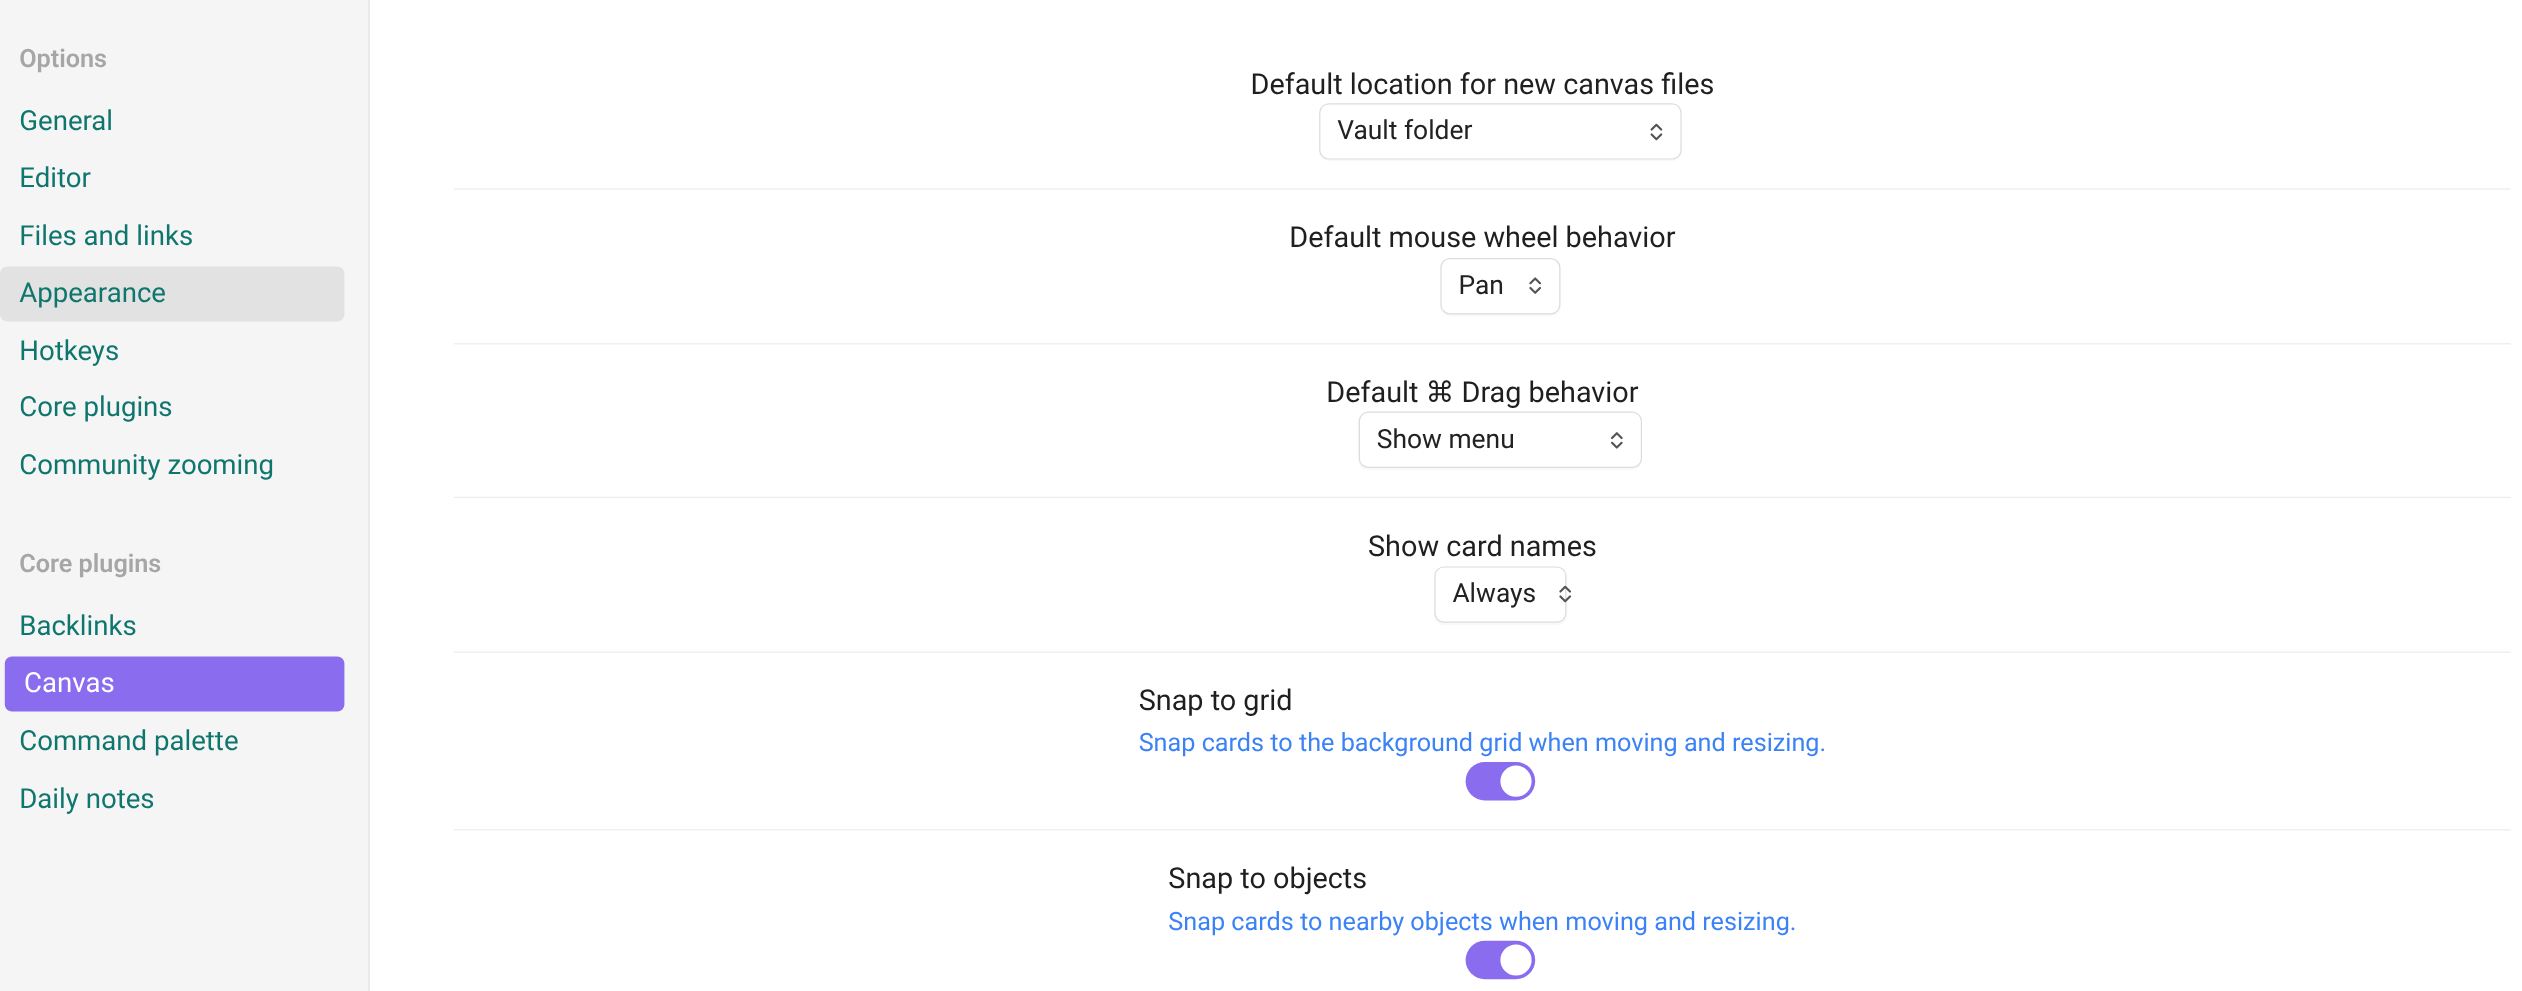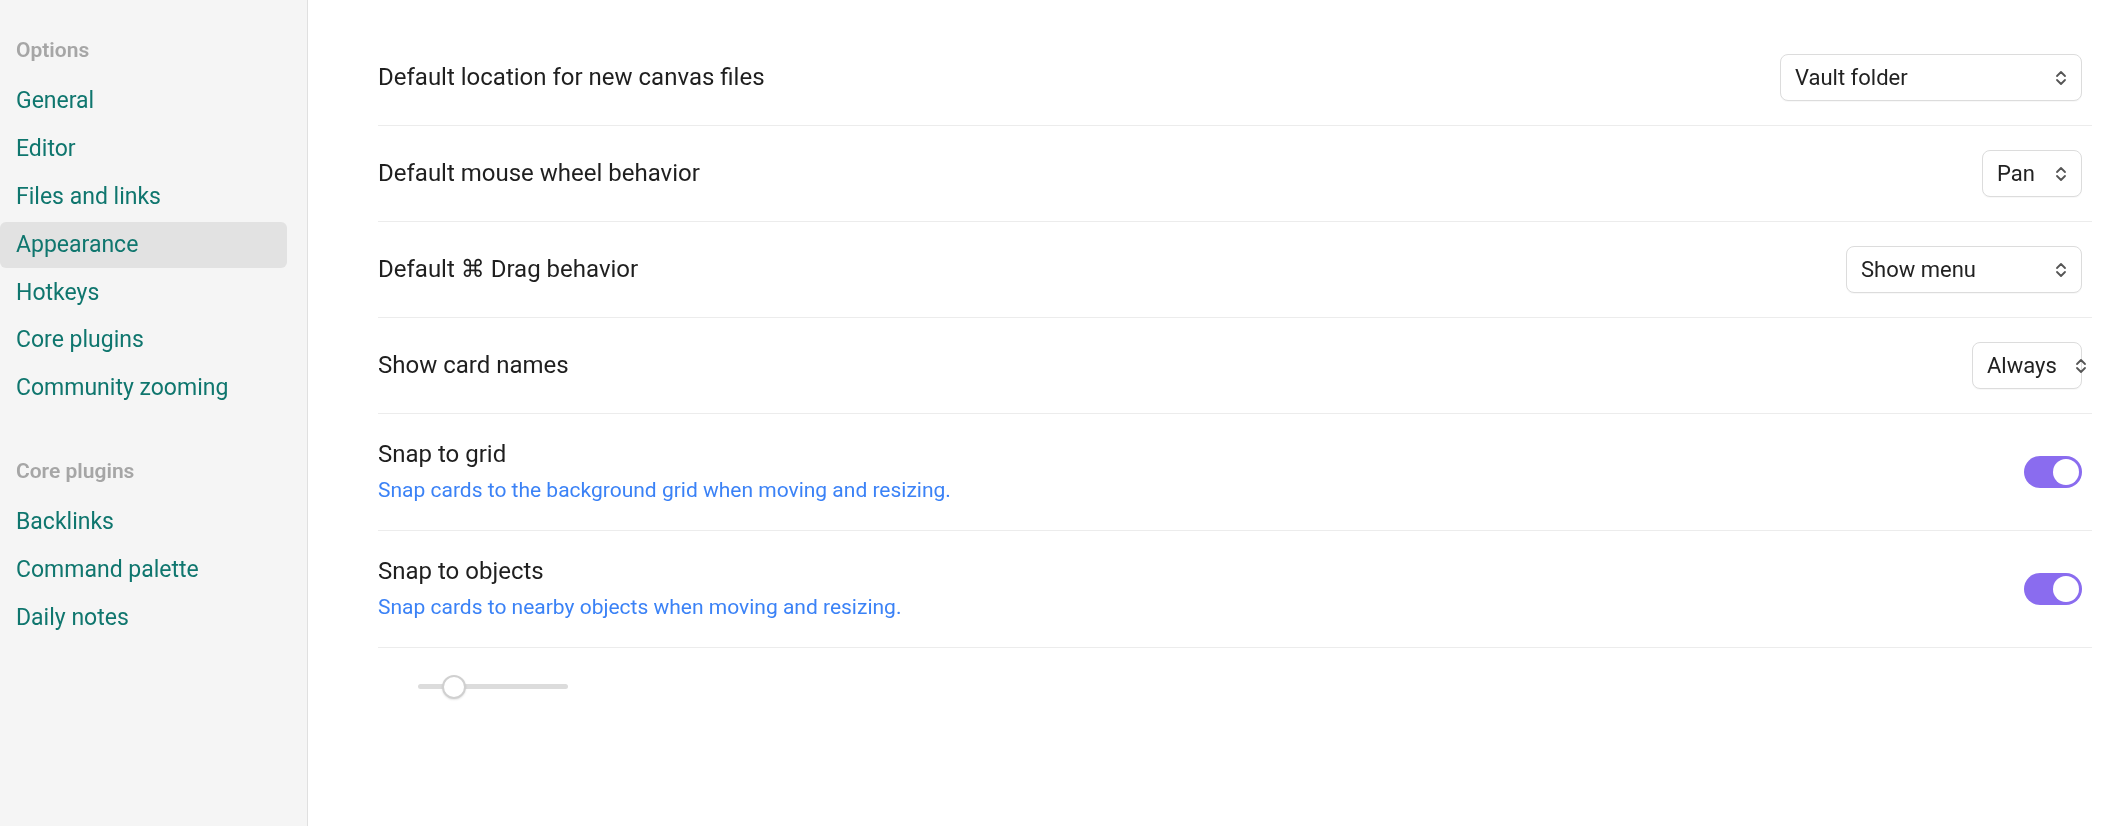--- a/index.html
+++ b/index.html
@@ -61,20 +61,21 @@
       background: #ffffff;
       padding: 30px 10px 0 70px;
       overflow-y: auto;
     }
     .setting-row {
       display: flex;
       align-items: center;
       justify-content: space-between;
       padding: 24px 0;
       border-bottom: 1px solid #ececec;
+      flex-direction: column;
     }
     .setting-row:last-child {
       border-bottom: none;
     }
     .setting-info {
       flex: 1;
       min-width: 0;
     }
     .setting-title {
       font-size: 24px;
@@ -177,20 +178,21 @@
   <div class="sidebar-item hover">Appearance</div>
   <div class="sidebar-item">Hotkeys</div>
   <div class="sidebar-item">Core plugins</div>
   <div class="sidebar-item">Community zooming</div>
 
   <div class="sidebar-gap"></div>
 
   <div class="sidebar-section-header">Core plugins</div>
 
   <div class="sidebar-item">Backlinks</div>
+  <div class="sidebar-item active">Canvas</div>
   <div class="sidebar-item">Command palette</div>
   <div class="sidebar-item">Daily notes</div>
 </nav>
 
 <main class="main">
 
   <div class="setting-row">
     <div class="setting-info">
       <div class="setting-title">Default location for new canvas files</div>
     </div>

